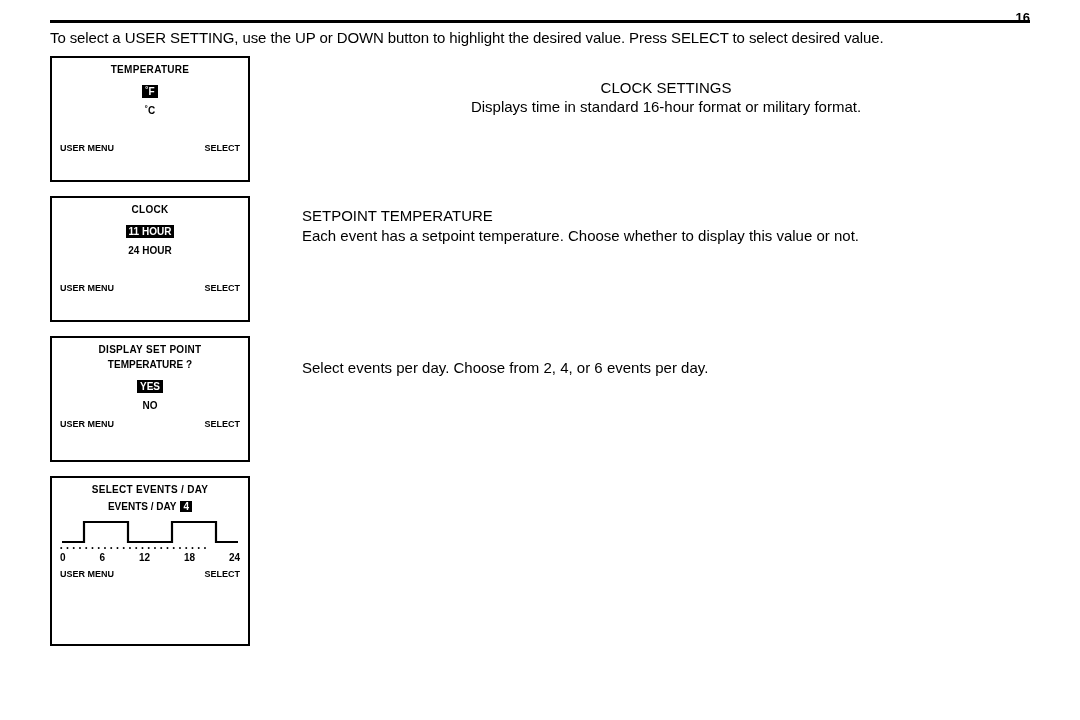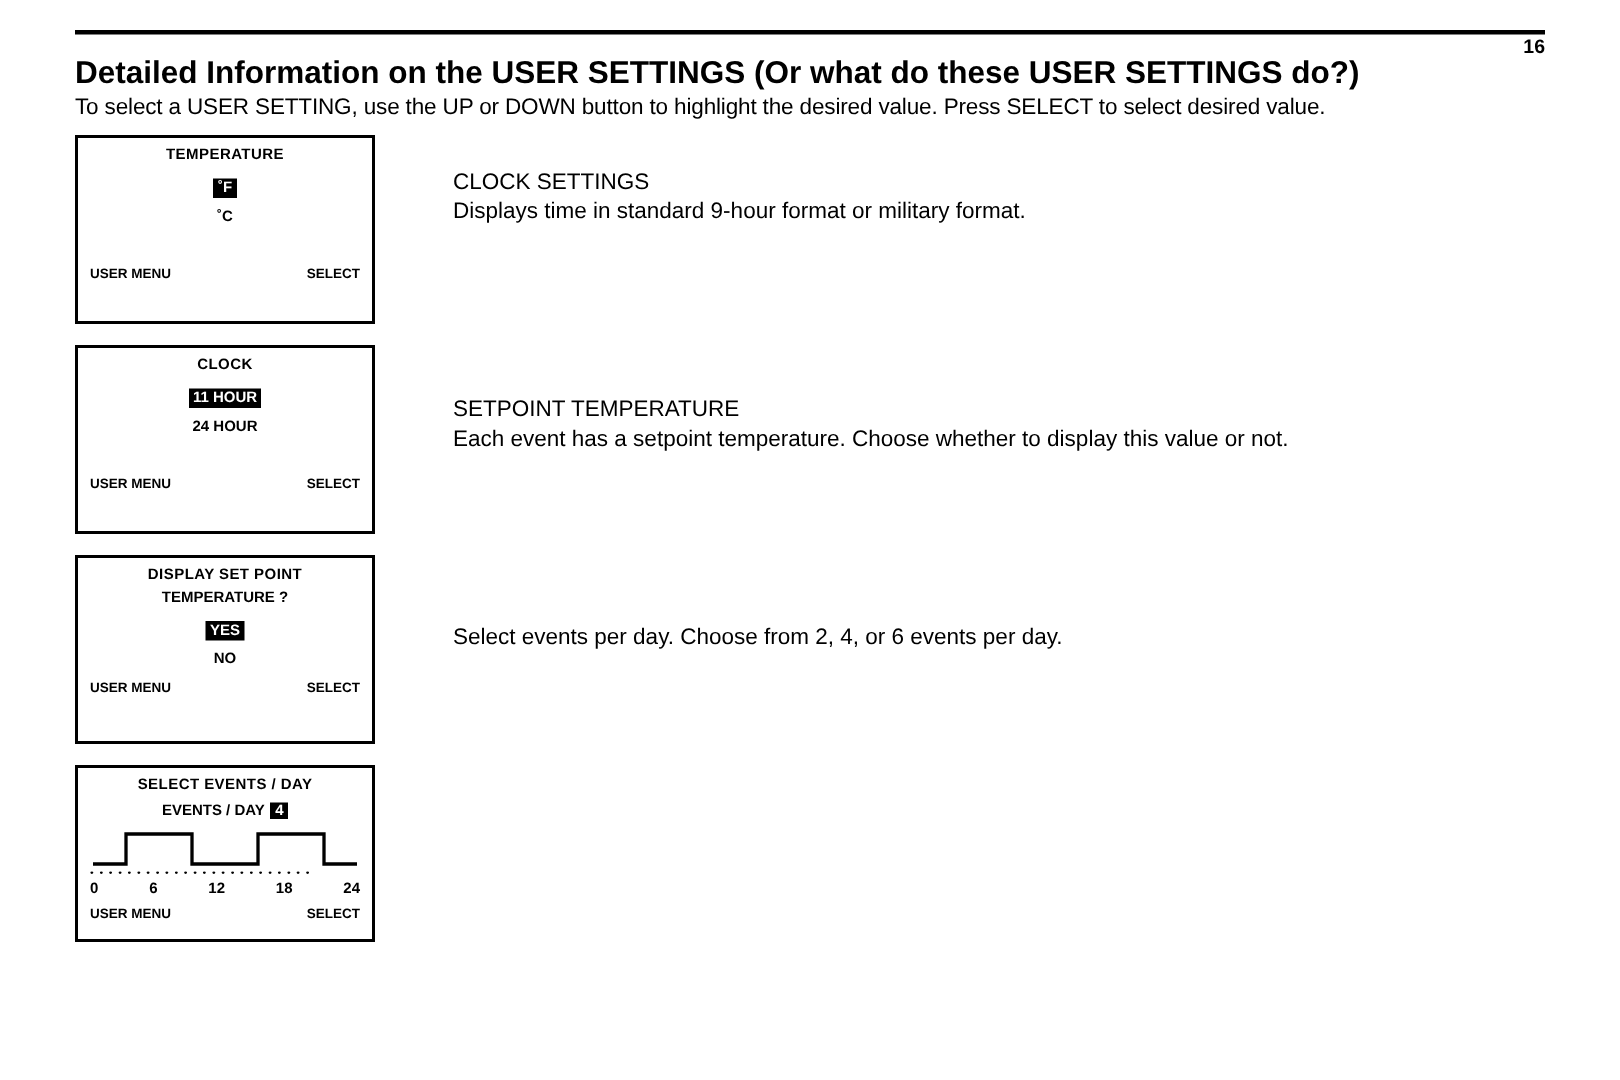--- a/index.html
+++ b/index.html
@@ -17,21 +17,21 @@
     padding: 20px 50px 20px 50px;
   }
   .rule {
     height: 3px;
     background: #000;
     margin-bottom: 6px;
   }
   .page-number {
     position: absolute;
     right: 50px;
-    top: 23px;
+    top: 10px;
     font-weight: bold;
     font-size: 13px;
   }
   h1 {
     font-size: 21px;
     font-weight: bold;
     margin: 14px 0 2px 0;
   }
   .intro {
     font-size: 15px;
@@ -93,21 +93,21 @@
     font-weight: bold;
     font-size: 9px;
     margin-top: 6px;
   }
   .desc-block {
     margin-bottom: 94px;
     font-size: 15px;
     line-height: 1.28;
   }
   .desc-block:first-child { margin-top: 0px; margin-bottom: 96px;}
-  .desc-block.b2 { margin-bottom: 113px; }
+  .desc-block.b2 { margin-bottom: 90px; text-align: center; }
   .desc-block.b3 { }
   .desc-block.b4 { margin-bottom: 0; }
   .desc-heading { white-space: pre; }
   
   .events-row {
     display:flex;
     align-items:center;
     justify-content:center;
     font-weight:bold;
     font-size:10px;
@@ -133,31 +133,30 @@
     overflow:hidden;
     white-space:nowrap;
   }
   .ticks {
     display:flex;
     justify-content:space-between;
     font-weight:bold;
     font-size:10px;
     margin-top:2px;
   }
-  .lcd.events { height: 118px; }
+  .lcd.events { height: 170px; }
   .lcd.tall { height: 126px; }
 </style>
 </head>
 <body>
 
 <div class="page">
   <div class="rule"></div>
   <div class="page-number">16</div>
 
-  <h1>Detailed Information on the USER SETTINGS (Or what do these USER SETTINGS do?)</h1>
   <p class="intro">To select a USER SETTING, use the UP or DOWN button to highlight the desired value. Press SELECT to select desired value.</p>
 
   <div class="content">
     <div class="lcd-col">
 
       <div class="lcd tall">
         <div class="lcd-title">TEMPERATURE</div>
         <div class="lcd-body">
           <span class="opt inv">˚F</span><br>
           <span class="opt">˚C</span>
@@ -214,21 +213,21 @@
           <span>USER MENU</span>
           <span>SELECT</span>
         </div>
       </div>
 
     </div>
 
     <div class="desc-col">
       <div class="desc-block b2">
         <span class="desc-heading">CLOCK SETTINGS</span><br>
-        <span>Displays time in standard 9-hour format or military format.</span>
+        <span>Displays time in standard 16-hour format or military format.</span>
       </div>
       <div class="desc-block b3">
         <span class="desc-heading">SETPOINT TEMPERATURE</span><br>
         <span>Each event has a setpoint temperature. Choose whether to display this value or not.</span>
       </div>
       <div class="desc-block b4">
         <br>
         <span>Select events per day. Choose from 2, 4, or 6 events per day.</span>
       </div>
     </div>

